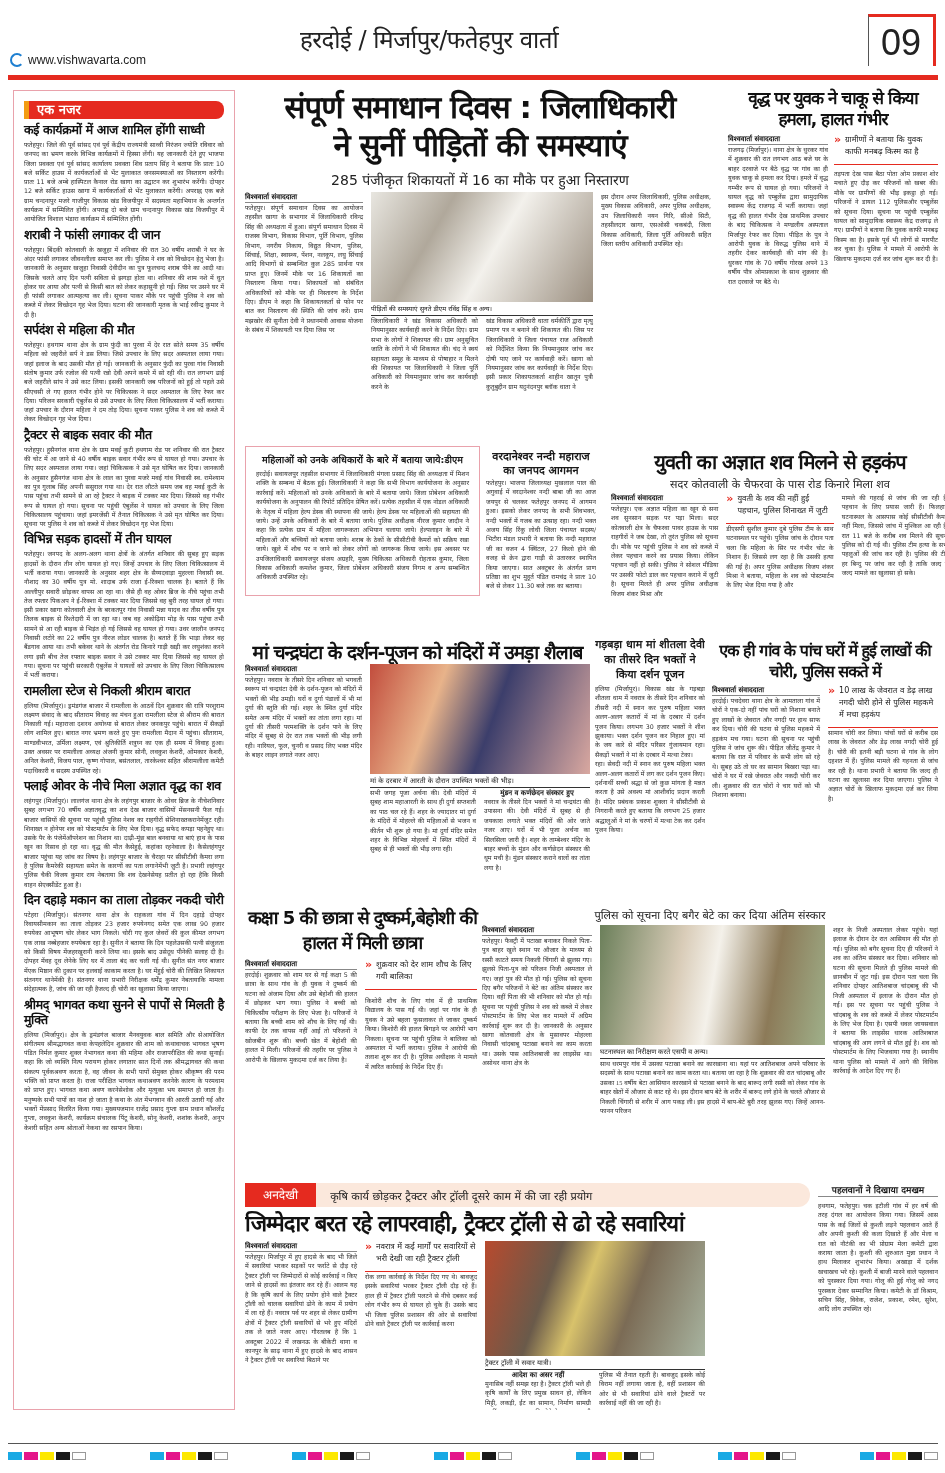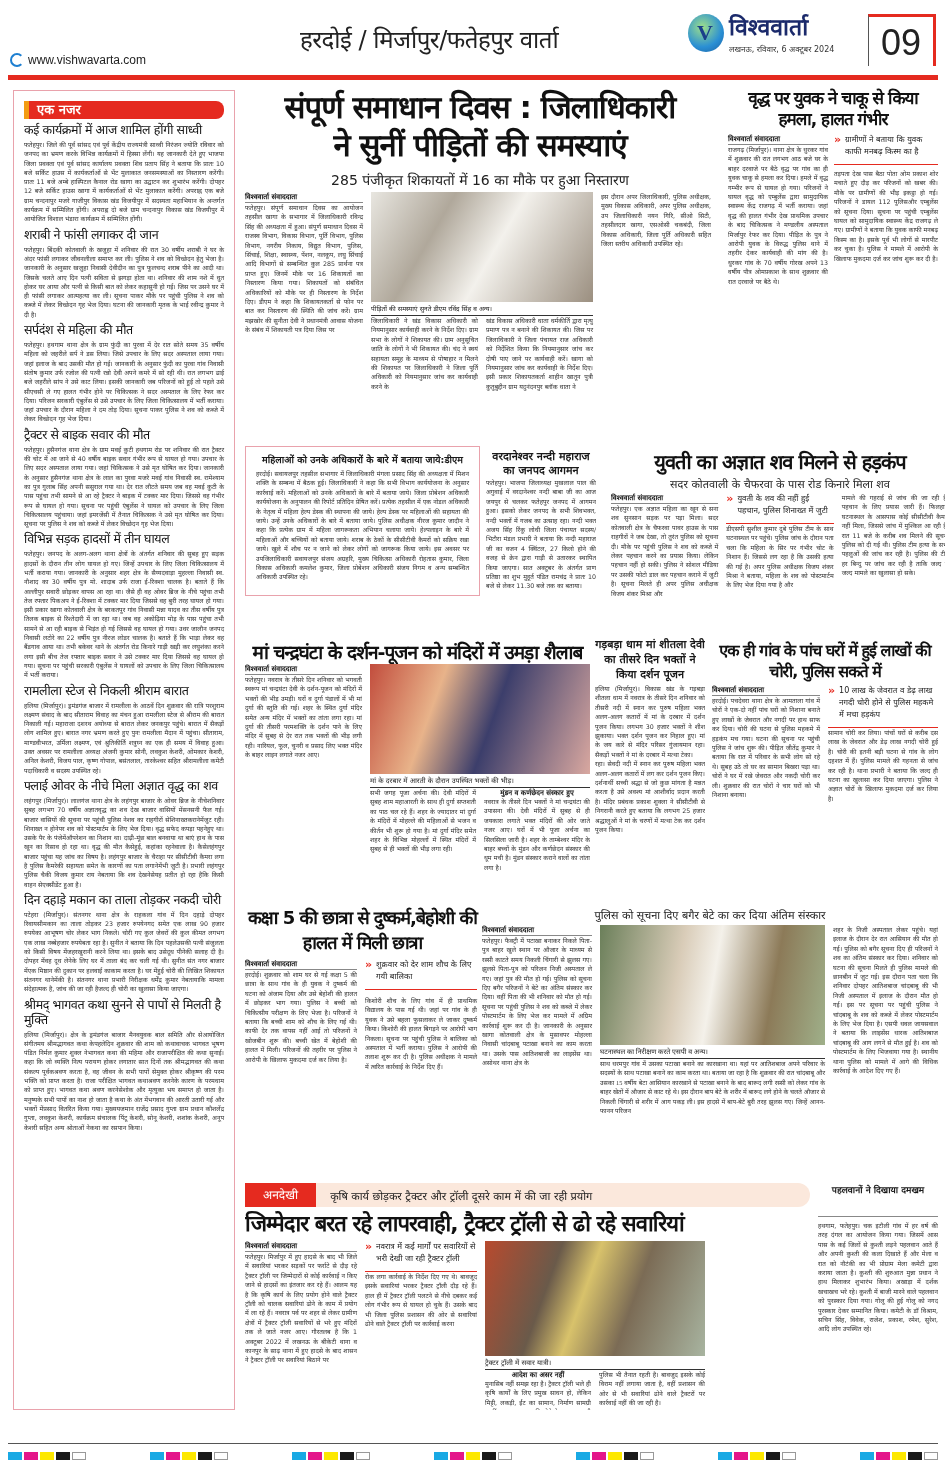--- a/index.html
+++ b/index.html
@@ -14,21 +14,21 @@
   .logo-globe { width: 36px; height: 38px; border-radius: 50%; background: radial-gradient(circle at 40% 35%, #9fe08a, #2a8fd4 60%, #1a5fa0); position: relative; }
   .logo-globe::after { content: "V"; position: absolute; left: 9px; top: 6px; font-weight: bold; font-size: 22px; color: #1b3f8a; font-family: "Liberation Serif", serif; }
   .logo-name { font-size: 23px; font-weight: bold; color: #1b2a6b; line-height: 26px; }
   .logo-date { font-size: 8px; color: #333; margin-top: 3px; }
   .page-no { left: 868px; top: 14px; width: 68px; height: 52px; border-left: 1px solid #555; border-top: 3px solid #e52a1f; border-right: 3px solid #e52a1f; font-family: "Liberation Sans", sans-serif; font-size: 36px; text-align: center; line-height: 52px; color: #222; }
   .red-rule { left: 8px; top: 75px; width: 930px; height: 5px; background: #e52a1f; }
 
   
   .left-col { left: 13px; top: 90px; width: 222px; height: 1320px; border: 1px solid #e9a2ac; padding: 6px 10px; }
   .ek-nazar { height: 18px; background: #e52a1f; border-left: 5px solid #f39c12; border-radius: 0 8px 8px 0; color: #fff; font-weight: bold; font-size: 13px; padding-left: 8px; line-height: 18px; margin-top: 4px; }
-  .brief-h { font-size: 12.5px; font-weight: normal; color: #111; margin: 3px 0 3px; letter-spacing: -0.4px; line-height: 15px; }
+  .brief-h { font-size: 12.5px; font-weight: bold; color: #111; margin: 3px 0 3px; letter-spacing: -0.4px; line-height: 15px; }
   .brief-b { font-size: 6.3px; line-height: 9.3px; color: #333; text-align: justify; }
 
   
   .head-xl { font-weight: bold; color: #111; text-align: center; letter-spacing: -1px; }
   .sub { text-align: center; color: #222; }
   .byline { font-size: 7px; font-weight: bold; color: #111; border-bottom: 1px solid #888; padding-bottom: 1px; }
   .body { font-size: 6.3px; line-height: 9.4px; color: #333; text-align: justify; }
   .cols { display: flex; gap: 8px; }
   .photo { background: linear-gradient(135deg, #c9b6a3, #8b7a6a 40%, #ddd 70%, #a79a8c); position: relative; }
   .caption { font-size: 7px; color: #222; border-bottom: 1px solid #333; padding: 2px 0; }
@@ -42,27 +42,20 @@
 </style>
 </head>
 <body>
 
 <header class="abs masthead">
   <div class="abs site-url">
     <span class="ie-icon"></span>
     <span>www.vishwavarta.com</span>
   </div>
   <div class="abs section-title">हरदोई / मिर्जापुर/फतेहपुर वार्ता</div>
-  <div class="abs logo">
-    <div class="logo-globe"></div>
-    <div>
-      <div class="logo-name">विश्ववार्ता</div>
-      <div class="logo-date">लखनऊ,   रविवार, 6 अक्टूबर 2024</div>
-    </div>
-  </div>
   <div class="abs page-no">09</div>
   <div class="abs red-rule"></div>
 </header>
 
 <aside class="abs left-col">
   <div class="ek-nazar">एक नजर</div>
   <div>
       <h3 class="brief-h">कई कार्यक्रमों में आज शामिल होंगी साध्वी</h3>
       <p class="brief-b">फतेहपुर। जिले की पूर्व सांसद एवं पूर्व केंद्रीय राज्यमंत्री साध्वी निरंजन ज्योति रविवार को जनपद का भ्रमण करके विभिन्न कार्यक्रमों में हिस्सा लेंगी। यह जानकारी देते हुए भाजपा जिला प्रवक्ता एवं पूर्व सांसद कार्यालय प्रवक्ता शिव प्रताप सिंह ने बताया कि प्रातः 10 बजे सर्किट हाउस में कार्यकर्ताओं से भेंट मुलाकात जनसमस्याओं का निस्तारण करेंगी। प्रातः 11 बजे अम्बे हास्पिटल कैनाल रोड खागा का उद्घाटन कर शुभारंभ करेंगी। दोपहर 12 बजे सर्किट हाउस खागा में कार्यकर्ताओं से भेंट मुलाकात करेंगी। अपराह्न एक बजे ग्राम चन्दनापुर मजरे गाजीपुर विकास खंड विजयीपुर में सदस्यता महाभियान के अन्तर्गत कार्यक्रम में सम्मिलित होंगी। अपराह्न दो बजे ग्राम चन्दनापुर विकास खंड विजयीपुर में आयोजित विशाल भंडारा कार्यक्रम में सम्मिलित होंगी।</p>
     </div>
@@ -276,21 +269,21 @@
           <div style="font-size:7px; font-weight:bold; text-align:center;">आदेश का असर नहीं</div>
           <p class="body">मुनासिब नहीं समझ रहा है। ट्रैक्टर ट्रॉली भले ही कृषि कार्यों के लिए प्रमुख साधन हो, लेकिन मिट्टी, लकड़ी, ईंट का सामान, निर्माण सामग्री शटरिंग का सामान आदि ढोने के काम आ रही है। मुंडन संस्कार व बच्चों को अन्नप्राशन आदि कई कार्यक्रमों में भी सवारी ढोने के रूप में इस्तेमाल हो रही है। मेला दौरान आवागमन के लिए प्रमुख रूप से ट्रॉली को सवारी के रूप में प्रयोग किया जा रहा है। जिम्मेदारी की अनदेखी</p>
         </div>
         <p class="body" style="width:106px;">पुलिस भी तैनात रहती है। बावजूद इसके कोई विराम नहीं लगाया जाता है, वहीं प्रशासन की ओर से भी सवारियां ढोने वाले ट्रैक्टरों पर कार्रवाई नहीं की जा रही है।</p>
       </div>
     </div>
   </div>
 </article>
 
 <article class="abs" style="left:818px; top:1183px; width:120px; height:230px; overflow:hidden;">
-  <h3 style="font-size:9px; text-align:center; border-bottom:1px solid #888; padding-bottom:20px; margin-bottom:4px;">पहलवानों ने दिखाया दमखम</h3>
+  <h3 style="font-size:9px; text-align:center; border-bottom:1px solid #888; padding-bottom:0; margin-bottom:4px;">पहलवानों ने दिखाया दमखम</h3>
   <p class="body">हथगाम, फतेहपुर। चक इटौली गांव में हर वर्ष की तरह दंगल का आयोजन किया गया। जिसमें आस पास के कई जिलों से कुश्ती लड़ने पहलवान आते हैं और अपनी कुश्ती की कला दिखाते हैं और मेला व रात को नौटंकी का भी प्रोग्राम मेला कमेटी द्वारा कराया जाता है। कुश्ती की शुरुआत मुन्ना प्रधान ने हाथ मिलाकर शुभारंभ किया। अखाड़ा में दर्शक खचाखच भरे रहे। कुश्ती में बाजी मारने वाले पहलवान को पुरस्कार दिया गया। गोलू की हुई गोलू को नगद पुरस्कार देकर सम्मानित किया। कमेटी के डॉ विश्राम, सचिन सिंह, विवेक, राजेश, प्रकाश, रमेश, सुरेश, आदि लोग उपस्थित रहे।</p>
 </article>
 
 <div class="abs" style="left:8px; top:1443px; width:930px; height:1px; background:#555;"></div>
 <div class="abs" style="left:8px; top:1452px; width:930px; display:flex; justify-content:space-between;">
   <div class="cmyk">
       <span class="c1"></span>
       <span class="c2"></span>
       <span class="c3"></span>
       <span class="c4"></span>

